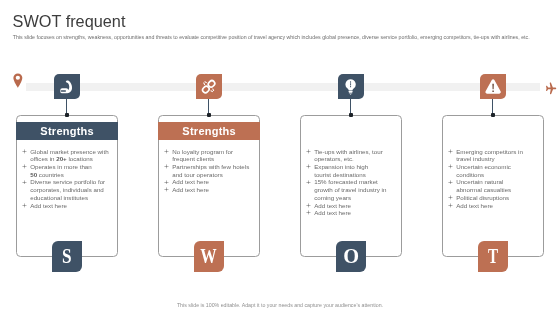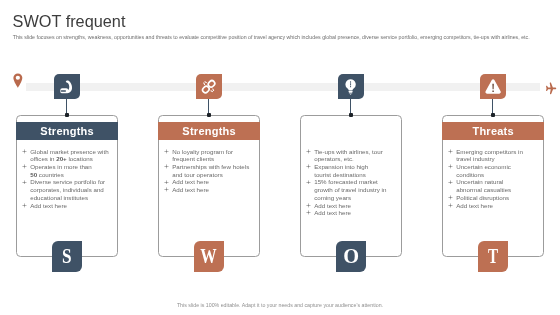--- a/index.html
+++ b/index.html
@@ -170,21 +170,20 @@
             <path fill="#fff" d="M10.3 3.4a2 2 0 0 1 3.4 0l8.1 14.8a2 2 0 0 1-1.7 3H3.9a2 2 0 0 1-1.7-3z"></path>
             <g fill="#5a3624">
               <path d="M11.1 8.2h1.8l-.3 7.4h-1.2z"></path>
               <rect x="11.05" y="17" width="1.9" height="1.9" rx="0.4"></rect>
             </g>
           </svg></span>
       </div>
       <div class="stem" style="left:492.35px;top:99.4px;height:16.000000000000007px"></div>
       <div class="dot" style="left:490.75px;top:113.10000000000001px"></div>
       <div class="card" style="left:442px">
-        <div class="cardhead" style="background:#bd7053">Threats</div>
         <div class="bullets">
           <div class="bul"><span class="mk"><svg viewBox="0 0 24 24" width="4.9" height="4.9">
                 <path fill="#7c7c7c" d="M11 1.6h2c.2 5.2 .35 7.5 1.1 8.3 .8 .75 3.1 .9 8.3 1.1v2c-5.2 .2-7.5 .35-8.3 1.1-.75 .8-.9 3.1-1.1 8.3h-2c-.2-5.2-.35-7.5-1.1-8.3-.8-.75-3.1-.9-8.3-1.1v-2c5.2-.2 7.5-.35 8.3-1.1 .75-.8 .9-3.1 1.1-8.3z"></path>
               </svg></span><span>Emerging competitors in<br>travel industry</span></div>
           <div class="bul"><span class="mk"><svg viewBox="0 0 24 24" width="4.9" height="4.9">
                 <path fill="#7c7c7c" d="M11 1.6h2c.2 5.2 .35 7.5 1.1 8.3 .8 .75 3.1 .9 8.3 1.1v2c-5.2 .2-7.5 .35-8.3 1.1-.75 .8-.9 3.1-1.1 8.3h-2c-.2-5.2-.35-7.5-1.1-8.3-.8-.75-3.1-.9-8.3-1.1v-2c5.2-.2 7.5-.35 8.3-1.1 .75-.8 .9-3.1 1.1-8.3z"></path>
               </svg></span><span>Uncertain economic<br>conditions</span></div>
           <div class="bul"><span class="mk"><svg viewBox="0 0 24 24" width="4.9" height="4.9">
                 <path fill="#7c7c7c" d="M11 1.6h2c.2 5.2 .35 7.5 1.1 8.3 .8 .75 3.1 .9 8.3 1.1v2c-5.2 .2-7.5 .35-8.3 1.1-.75 .8-.9 3.1-1.1 8.3h-2c-.2-5.2-.35-7.5-1.1-8.3-.8-.75-3.1-.9-8.3-1.1v-2c5.2-.2 7.5-.35 8.3-1.1 .75-.8 .9-3.1 1.1-8.3z"></path>
               </svg></span><span>Uncertain natural<br>abnormal casualties</span></div>

